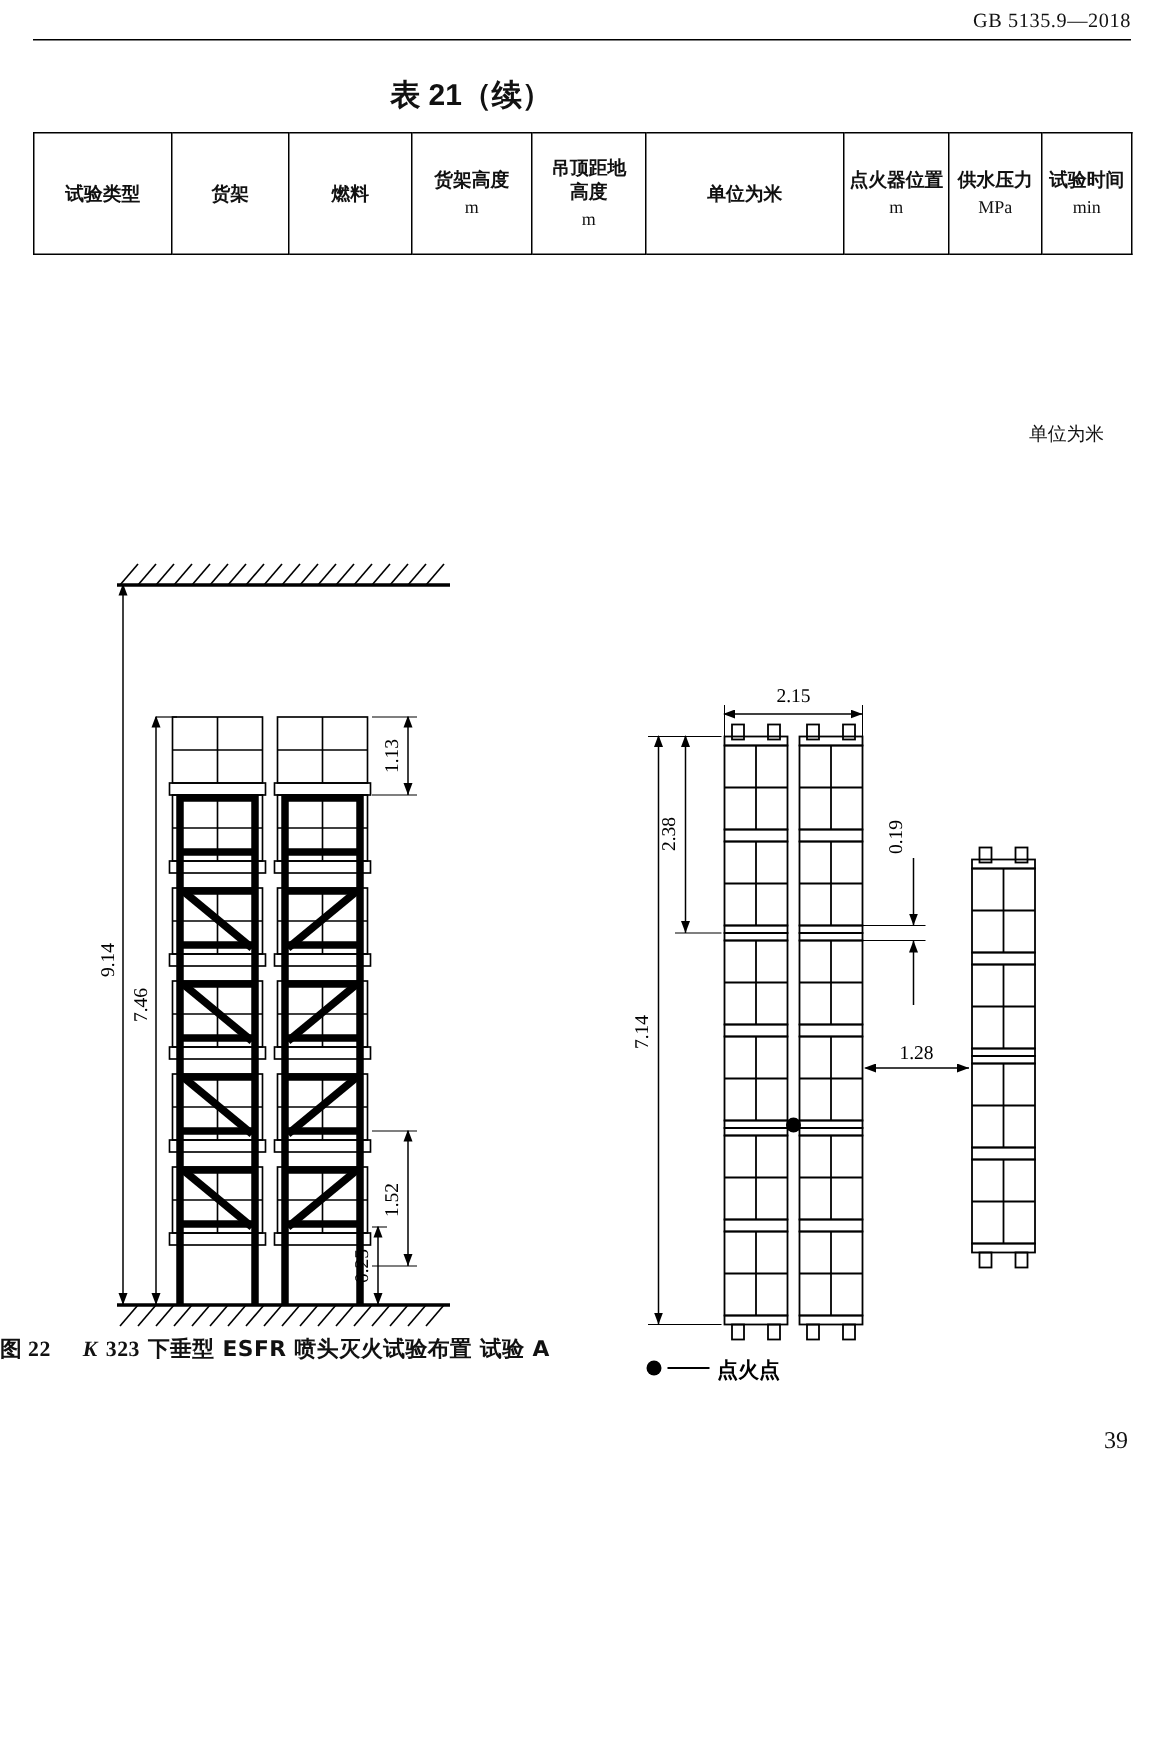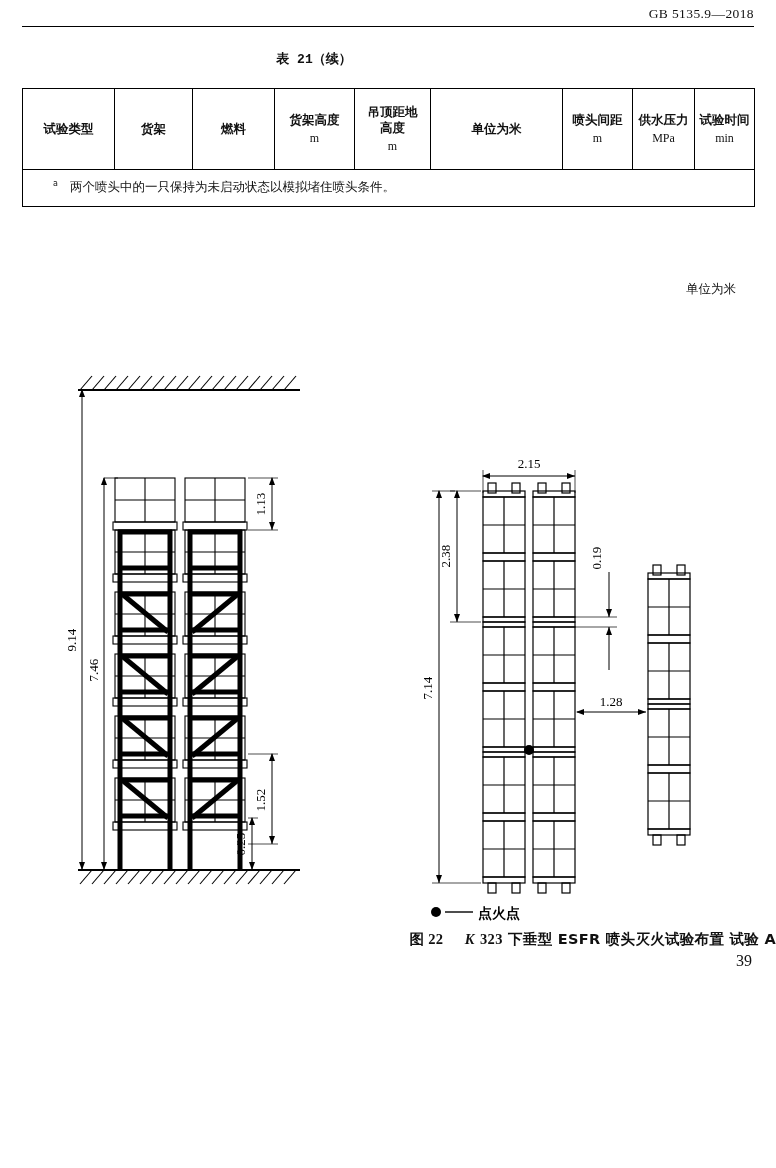--- a/index.html
+++ b/index.html
@@ -39,23 +39,23 @@
     background: #000;
   }
 
   
   .table-title {
     position: absolute;
     top: 50px;
     left: 0;
     width: 628px;
     text-align: center;
-    font-size: 13px;
+    font-size: 20px;
     font-weight: bold;
-    font-family: Liberation Mono, monospace;
+    font-family: Liberation Sans, sans-serif;
   }
 
   
   .tbl-wrap {
     position: absolute;
     top: 88px;
     left: 22px;
     width: 732px;
   }
   table.data {
@@ -124,24 +124,24 @@
     top: 340px;
     left: 0;
     width: 672px;
     height: 600px;
   }
   .figure-area svg { display: block; }
 
   
   .fig-caption {
     position: absolute;
-    top: 930px;
+    top: 890px;
     left: 0;
     width: 776px;
-    text-align: right;
+    text-align: left;
     font-size: 14.5px;
     font-weight: bold;
     font-family: "DejaVu Sans", sans-serif;
     letter-spacing: 0.3px;
   }
   .fig-caption .ital {
     font-family: "Liberation Serif", serif;
     font-style: italic;
     font-weight: bold;
   }
@@ -199,40 +199,34 @@
           <span>货架高度</span>
           <span class="unit">m</span>
         </th>
         <th>
           <span>吊顶距地</span><br>
           <span>高度</span>
           <span class="unit">m</span>
         </th>
         <th>单位为米</th>
         <th>
-          <span>喷头间距</span>
+          <span>点火器位置</span>
           <span class="unit">m</span>
         </th>
         <th>
           <span>供水压力</span>
           <span class="unit">MPa</span>
         </th>
         <th>
           <span>试验时间</span>
           <span class="unit">min</span>
         </th>
       </tr>
     </thead>
     <tbody>
-      <tr class="foot-row">
-        <td colspan="9">
-          <span class="foot-sup">a</span>
-          <span>两个喷头中的一只保持为未启动状态以模拟堵住喷头条件。</span>
-        </td>
-      </tr>
     </tbody>
   </table>
 </div>
 
 <div class="unit-note">单位为米</div>
 
 <div class="figure-area">
 <svg width="776" height="600" viewBox="0 0 776 600" xmlns="http://www.w3.org/2000/svg">
   <defs>
     <marker id="arrS" markerWidth="9" markerHeight="9" refX="8" refY="3" orient="auto" markerUnits="strokeWidth">

